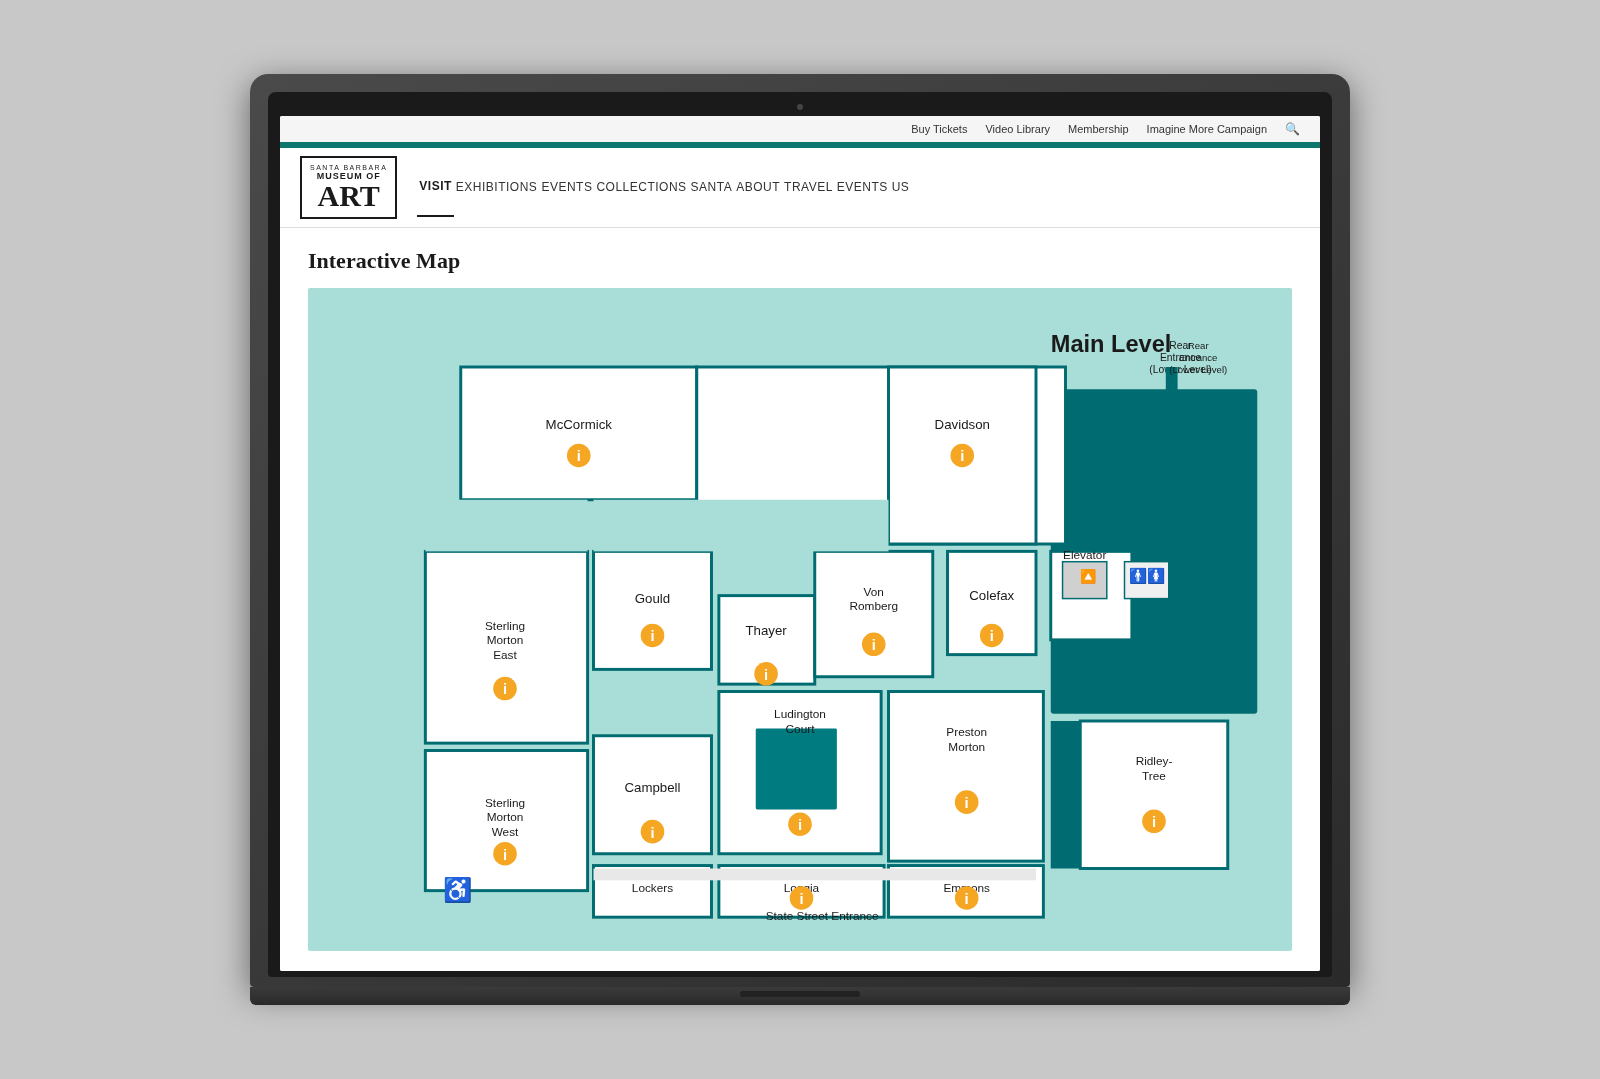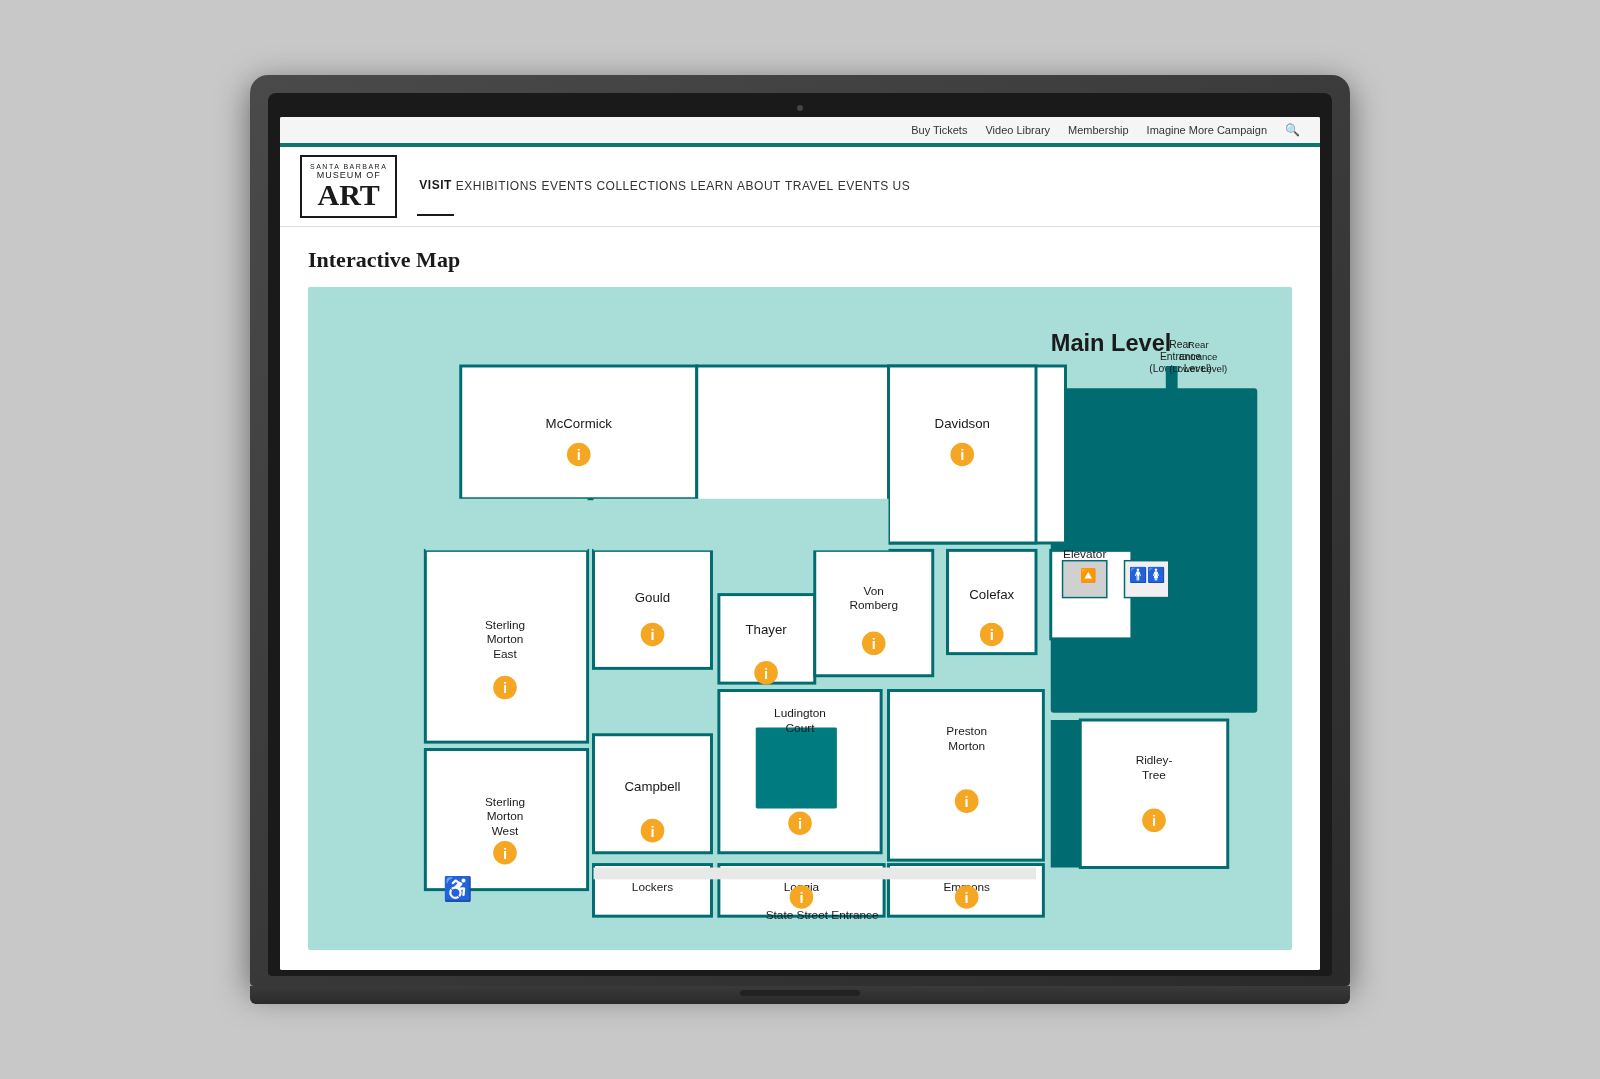--- a/index.html
+++ b/index.html
@@ -57,21 +57,21 @@
       background: #222;
       border-radius: 3px;
     }
 
     
     .website { background: #fff; }
 
     
     .top-bar {
       background: #f5f5f5;
-      border-bottom: 4px solid #0f766e;
+      border-bottom: 6px solid #0f766e;
       padding: 6px 20px 6px 20px;
       display: flex;
       align-items: center;
       justify-content: flex-end;
       gap: 18px;
     }
     .top-bar a {
       font-size: 11px;
       color: #333;
       text-decoration: none;
@@ -101,21 +101,21 @@
     .logo-top {
       font-size: 7px;
       letter-spacing: 1.5px;
       color: #1a1a1a;
       font-weight: normal;
     }
     .logo-middle {
       font-size: 9px;
       letter-spacing: 1px;
       color: #1a1a1a;
-      font-weight: normal;
+      font-weight: bold;
     }
     .logo-art {
       font-size: 30px;
       font-weight: bold;
       color: #1a1a1a;
       line-height: 1;
       font-family: Georgia, serif;
     }
 
     
@@ -186,21 +186,21 @@
             <div class="logo-box">
               <div class="logo-top">SANTA BARBARA</div>
               <div class="logo-middle">MUSEUM OF</div>
               <div class="logo-art">ART</div>
             </div>
             <nav class="main-nav">
               <a class="active">VISIT</a>
               <a>EXHIBITIONS</a>
               <a>EVENTS</a>
               <a>COLLECTIONS</a>
-              <a>LEARN</a>
+              <a>SANTA</a>
               <a>ABOUT</a>
               <a>TRAVEL</a>
               <a>EVENTS US</a>
             </nav>
           </div>
 
           <div class="page-content">
             <h1 class="page-title">Interactive Map</h1>
 
             <div class="map-container">

